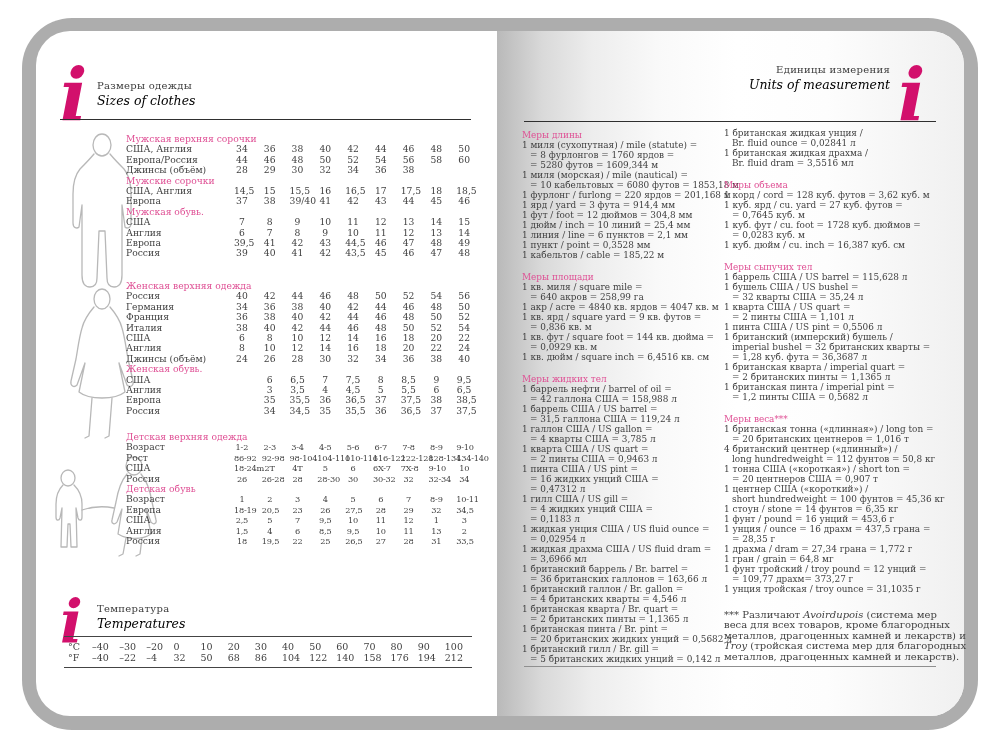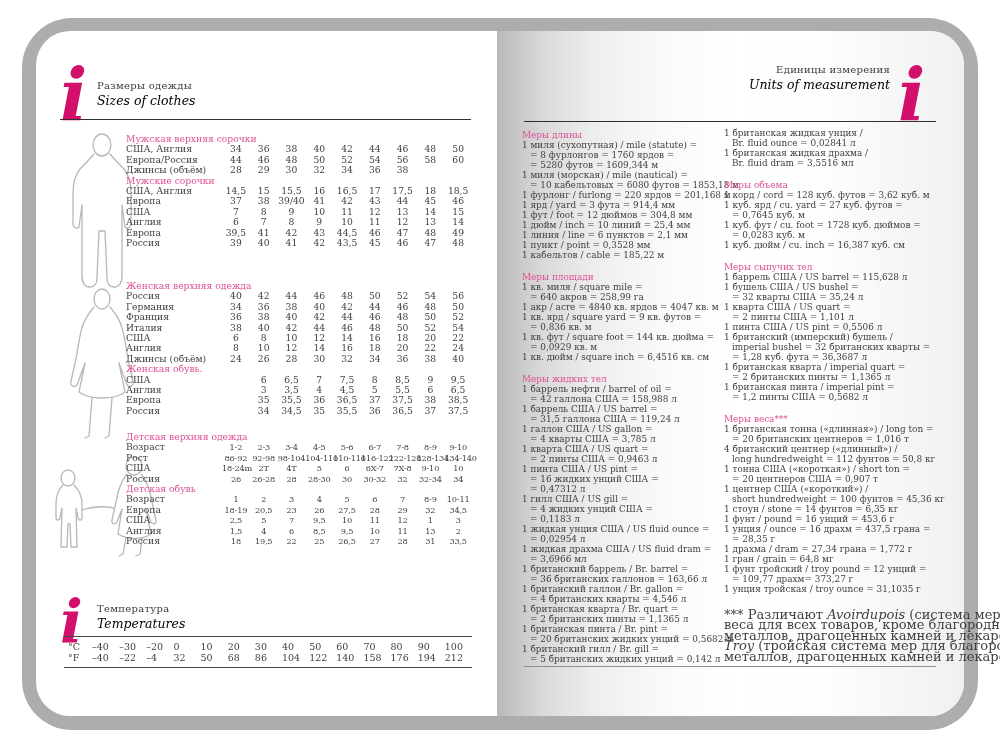--- a/index.html
+++ b/index.html
@@ -19,35 +19,35 @@
   .page-head{position:absolute;}
   .ph-title{font-size:10px;color:#3a3a3a;letter-spacing:.3px;line-height:15px;}
   .ph-sub{font-style:italic;font-size:12.5px;color:#000000;line-height:15px;}
   .rule{position:absolute;border-top:1.6px solid #2f2f2f;height:0;}
   .thin-rule{position:absolute;border-top:1px solid #8f8f8f;height:0;}
   .sil{position:absolute;}
   .sil path,.sil ellipse,.sil line{fill:none;stroke:#b8b8b8;stroke-width:1.3;
         stroke-linecap:round;stroke-linejoin:round;}
   .size-group{position:absolute;font-size:9.2px;}
   .tbl-heading{color:#df4f94;height:10.4px;line-height:10.4px;white-space:nowrap;}
-  .tbl-row{display:flex;height:10.4px;line-height:10.4px;}
+  .tbl-row{display:flex;height:10.4px;line-height:10.4px;gap:12px;}
   .tbl-label{width:96px;flex:none;white-space:nowrap;}
   .tbl-cell{flex:1;min-width:0;text-align:center;white-space:nowrap;}
   .g2 .tbl-cell{font-size:8.2px;letter-spacing:-.2px;}
   .temp-table{position:absolute;border-top:1.2px solid #444;border-bottom:1.2px solid #444;
               padding:4px 0;font-size:9.5px;}
   .temp-row{display:flex;height:11px;line-height:11px;}
   .temp-label{width:24px;flex:none;padding-left:4px;}
   .temp-cell{flex:1;text-align:left;}
   .unit-col{position:absolute;font-size:8.9px;}
   .unit-section.gap{margin-top:12px;}
   .unit-heading{color:#df4f94;height:10px;line-height:10px;white-space:nowrap;}
   .unit-line{height:10px;line-height:10px;white-space:nowrap;}
   .unit-line.cont{padding-left:8px;}
-  .footnote{margin-top:16px;font-size:13px;}
+  .footnote{margin-top:16px;font-size:10px;}
   .fn-line{height:10.4px;line-height:10.4px;white-space:nowrap;}
   .it{font-style:italic;}
 </style>
 </head>
 <body>
 
 <div id="screen">
   <div class="cover"></div>
   <div class="pages">
     <div class="rp-bg"></div>
@@ -136,20 +136,21 @@
         <div class="tbl-cell">37</div>
         <div class="tbl-cell">38</div>
         <div class="tbl-cell">39/40</div>
         <div class="tbl-cell">41</div>
         <div class="tbl-cell">42</div>
         <div class="tbl-cell">43</div>
         <div class="tbl-cell">44</div>
         <div class="tbl-cell">45</div>
         <div class="tbl-cell">46</div>
       </div>
+      <div class="tbl-heading">Мужская обувь.</div>
       <div class="tbl-row">
         <div class="tbl-label">США</div>
         <div class="tbl-cell">7</div>
         <div class="tbl-cell">8</div>
         <div class="tbl-cell">9</div>
         <div class="tbl-cell">10</div>
         <div class="tbl-cell">11</div>
         <div class="tbl-cell">12</div>
         <div class="tbl-cell">13</div>
         <div class="tbl-cell">14</div>

